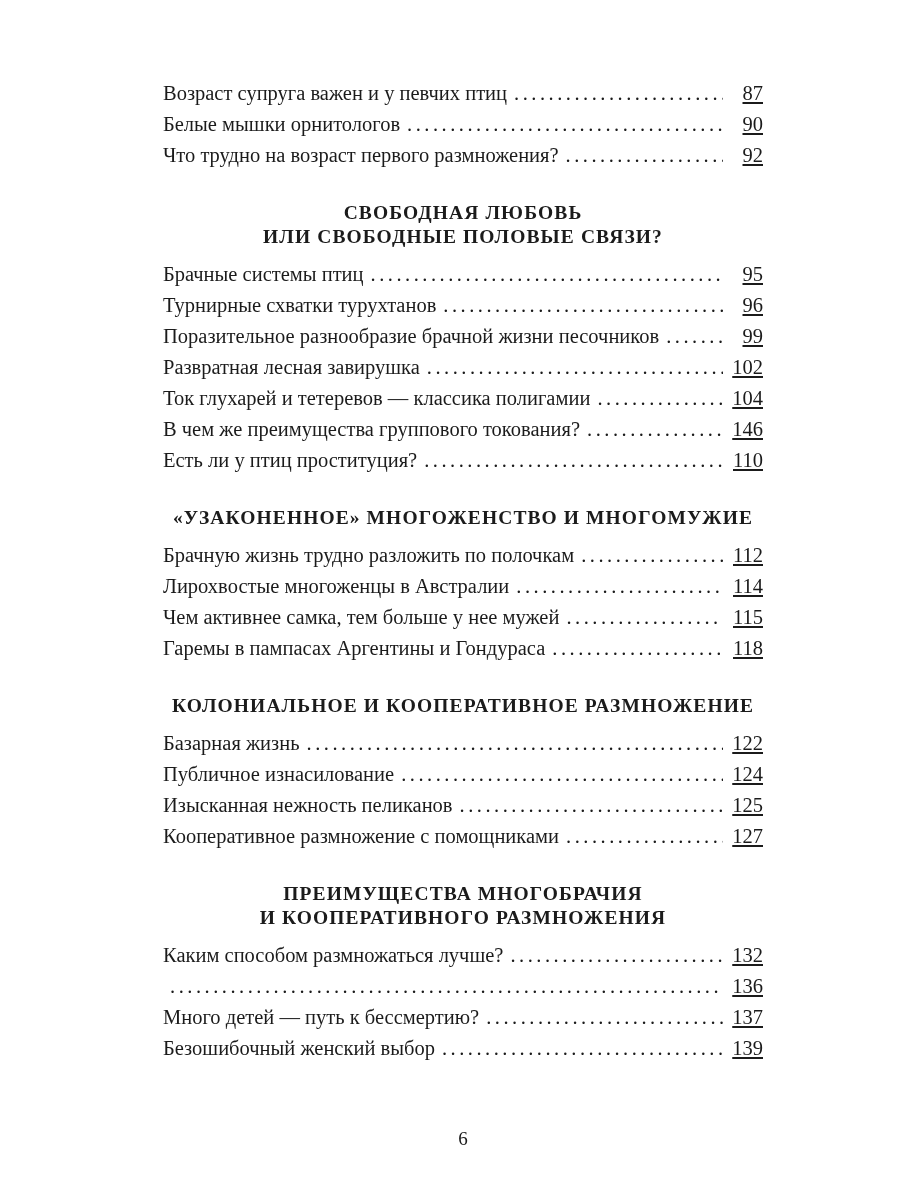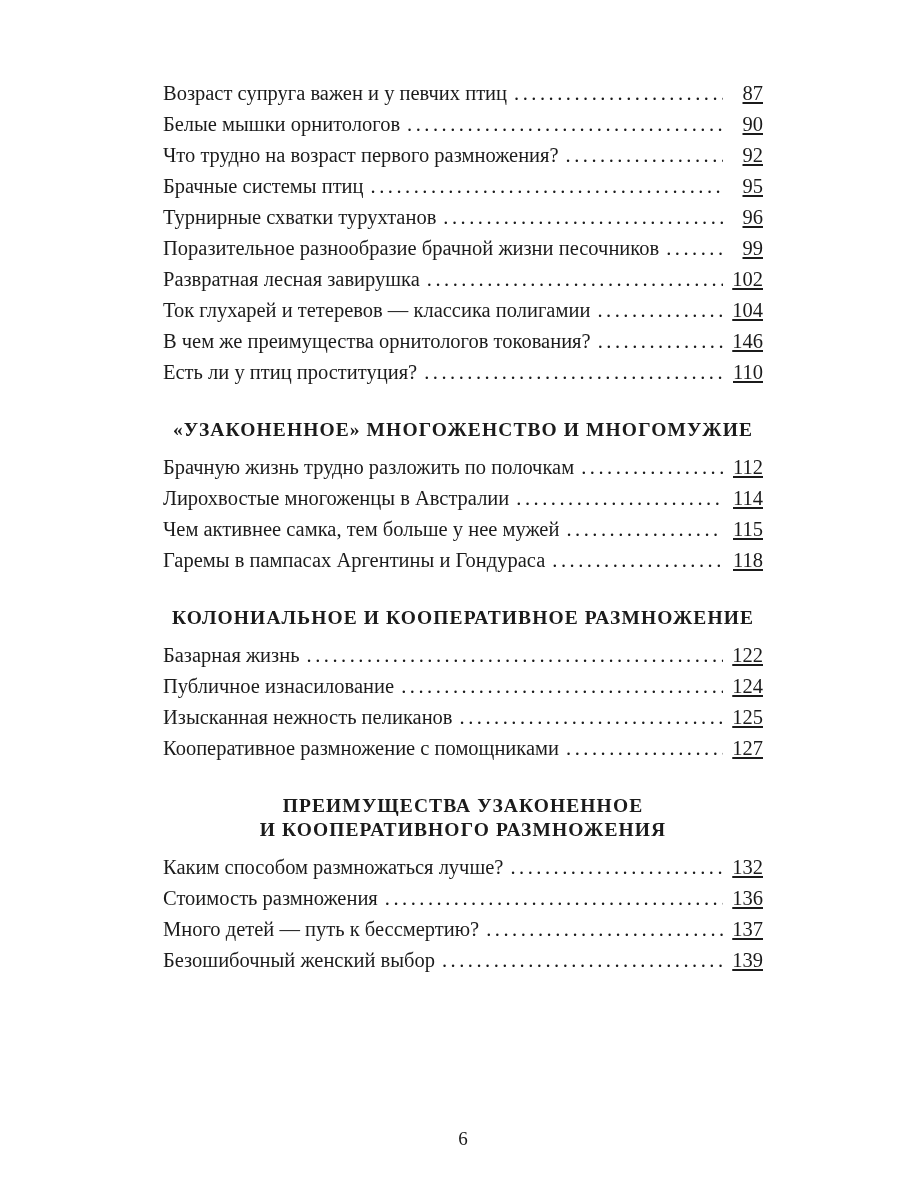--- a/index.html
+++ b/index.html
@@ -81,20 +81,24 @@
       <span class="entry-page">90</span>
     </div>
     <div class="entry">
       <span class="entry-title">Что трудно на возраст первого размножения?</span>
       <span class="entry-dots"></span>
       <span class="entry-page">92</span>
     </div>
   </section>
 
   <section class="toc-section">
+    <h2 class="heading">
+      <span class="line">СВОБОДНАЯ ЛЮБОВЬ</span>
+      <span class="line">ИЛИ СВОБОДНЫЕ ПОЛОВЫЕ СВЯЗИ?</span>
+    </h2>
     <div class="entry">
       <span class="entry-title">Брачные системы птиц</span>
       <span class="entry-dots"></span>
       <span class="entry-page">95</span>
     </div>
     <div class="entry">
       <span class="entry-title">Турнирные схватки турухтанов</span>
       <span class="entry-dots"></span>
       <span class="entry-page">96</span>
     </div>
@@ -107,21 +111,21 @@
       <span class="entry-title">Развратная лесная завирушка</span>
       <span class="entry-dots"></span>
       <span class="entry-page">102</span>
     </div>
     <div class="entry">
       <span class="entry-title">Ток глухарей и тетеревов — классика полигамии</span>
       <span class="entry-dots"></span>
       <span class="entry-page">104</span>
     </div>
     <div class="entry">
-      <span class="entry-title">В чем же преимущества орнитологов токования?</span>
+      <span class="entry-title">В чем же преимущества группового токования?</span>
       <span class="entry-dots"></span>
       <span class="entry-page">146</span>
     </div>
     <div class="entry">
       <span class="entry-title">Есть ли у птиц проституция?</span>
       <span class="entry-dots"></span>
       <span class="entry-page">110</span>
     </div>
   </section>
 
@@ -172,30 +176,29 @@
     </div>
     <div class="entry">
       <span class="entry-title">Кооперативное размножение с помощниками</span>
       <span class="entry-dots"></span>
       <span class="entry-page">127</span>
     </div>
   </section>
 
   <section class="toc-section">
     <h2 class="heading">
-      <span class="line">ПРЕИМУЩЕСТВА УЗАКОНЕННОЕ</span>
+      <span class="line">ПРЕИМУЩЕСТВА МНОГОБРАЧИЯ</span>
       <span class="line">И КООПЕРАТИВНОГО РАЗМНОЖЕНИЯ</span>
     </h2>
     <div class="entry">
       <span class="entry-title">Каким способом размножаться лучше?</span>
       <span class="entry-dots"></span>
       <span class="entry-page">132</span>
     </div>
     <div class="entry">
-      <span class="entry-title">Стоимость размножения</span>
       <span class="entry-dots"></span>
       <span class="entry-page">136</span>
     </div>
     <div class="entry">
       <span class="entry-title">Много детей — путь к бессмертию?</span>
       <span class="entry-dots"></span>
       <span class="entry-page">137</span>
     </div>
     <div class="entry">
       <span class="entry-title">Безошибочный женский выбор</span>

